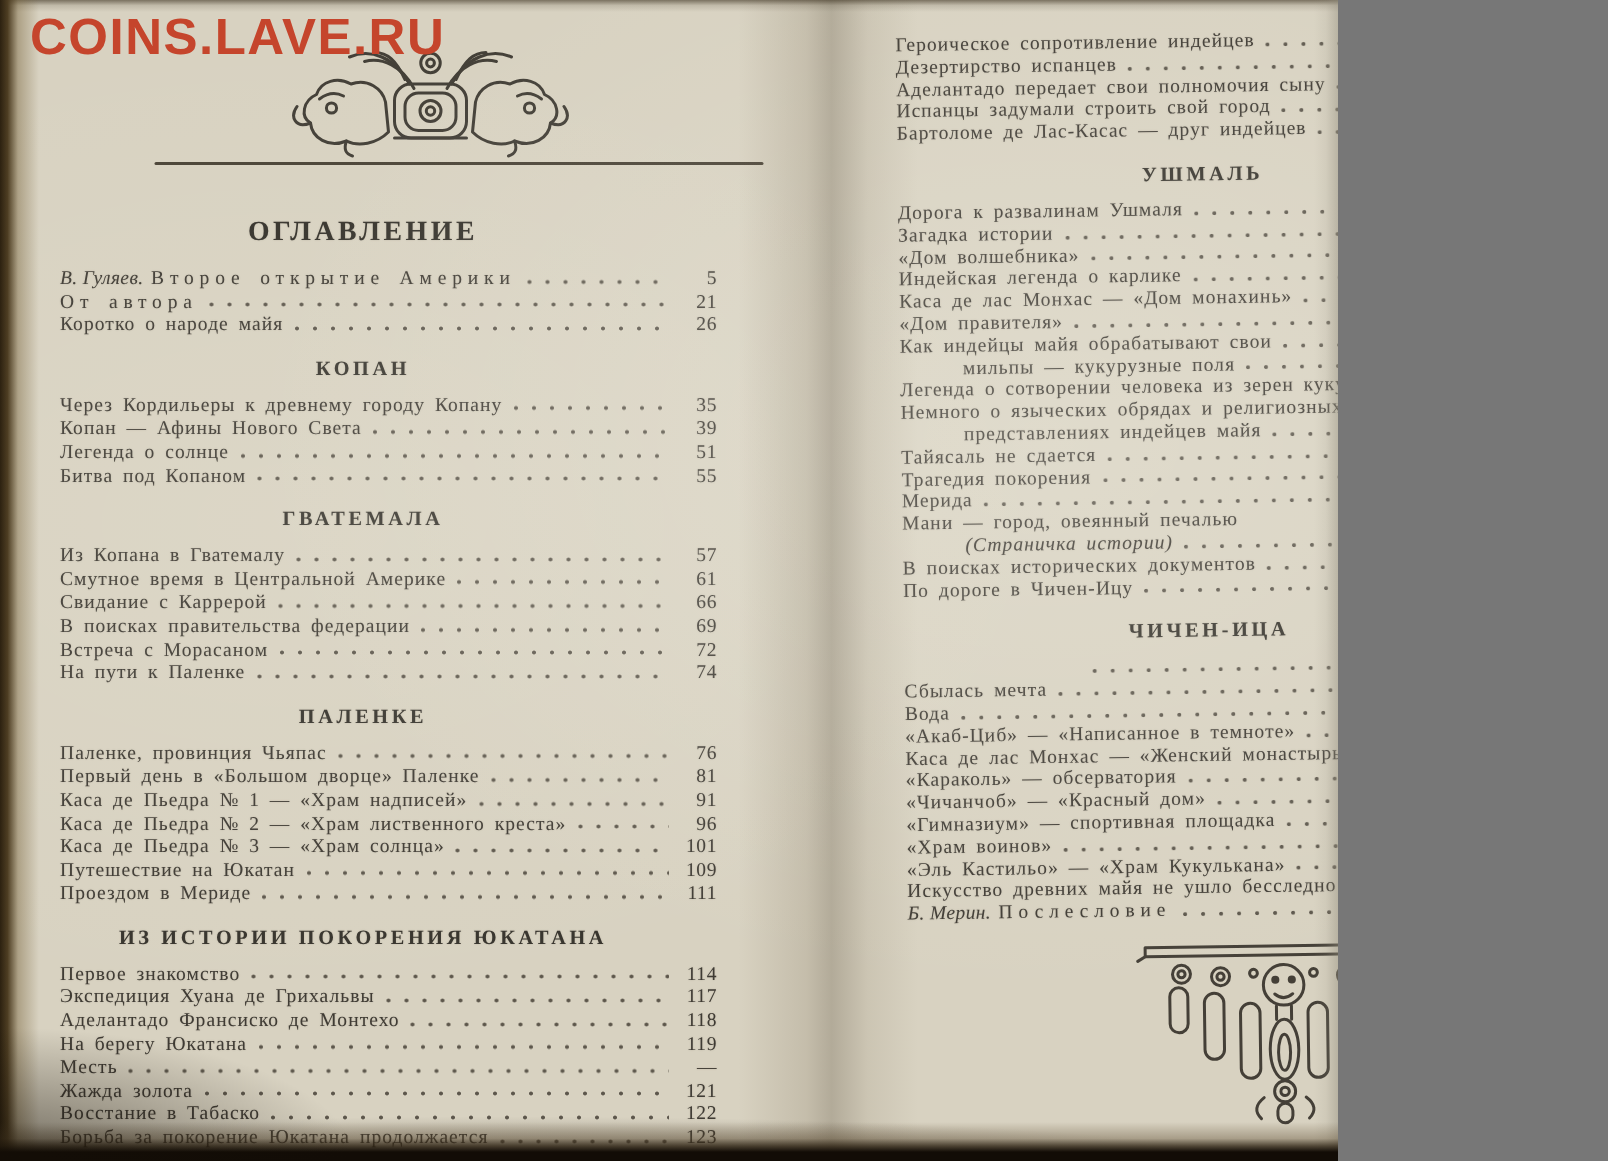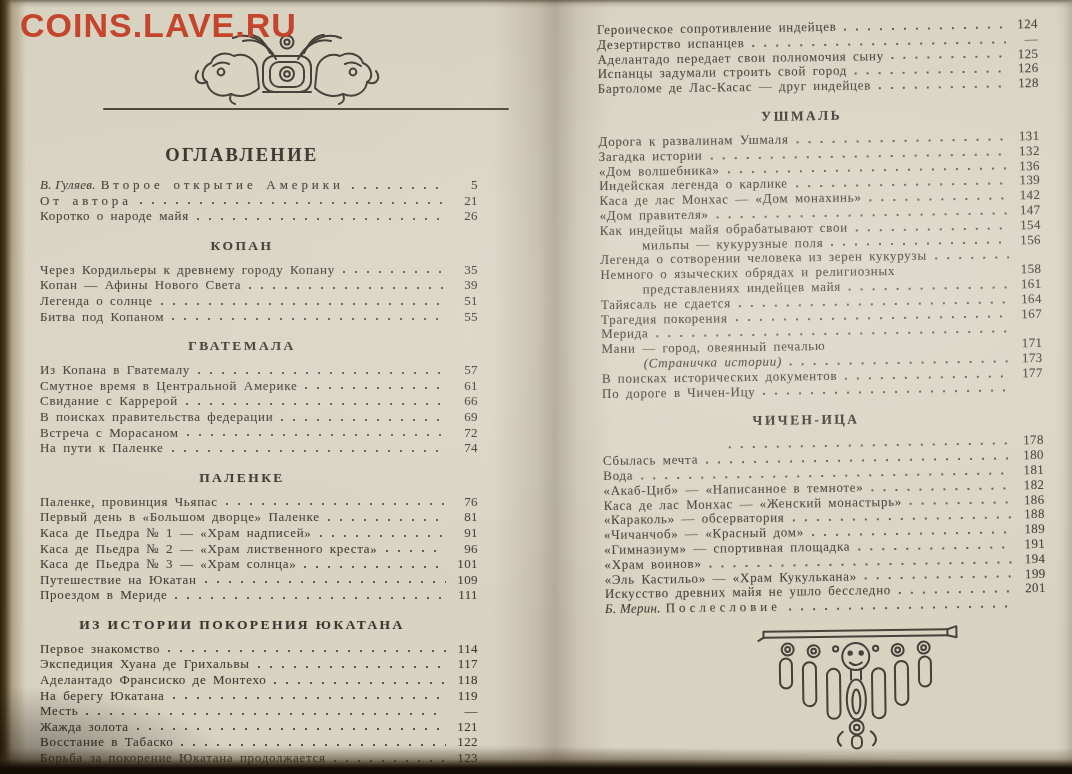--- a/index.html
+++ b/index.html
@@ -1,16 +1,16 @@
 <!DOCTYPE html>
 <html><head>
 <meta charset="utf-8">
 <style>
   html,body{margin:0;padding:0;background:#777;}
-  #spread{position:relative;width:1072px;height:774px;overflow:hidden;
+  #spread{position:relative;width:892px;height:774px;overflow:hidden;
           background:#d8d2c1;font-family:"Liberation Serif","DejaVu Serif",serif;}
   
   .ov{position:absolute;inset:0;pointer-events:none;}
   #ov-pagelight{background:
       radial-gradient(ellipse at 78% 38%, rgba(255,255,248,.20), rgba(255,255,248,0) 55%),
       radial-gradient(ellipse at 22% 45%, rgba(255,255,244,.10), rgba(255,255,244,0) 55%);}
   #ov-gutter{left:492px;width:120px;background:linear-gradient(90deg,
       rgba(95,80,55,0), rgba(95,80,55,.16) 38%, rgba(70,58,38,.26) 52%,
       rgba(95,80,55,.10) 72%, rgba(95,80,55,0));}
   #ov-top{height:8px;background:linear-gradient(180deg, rgba(45,34,16,.55), rgba(45,34,16,.14) 45%, rgba(45,34,16,0));}

